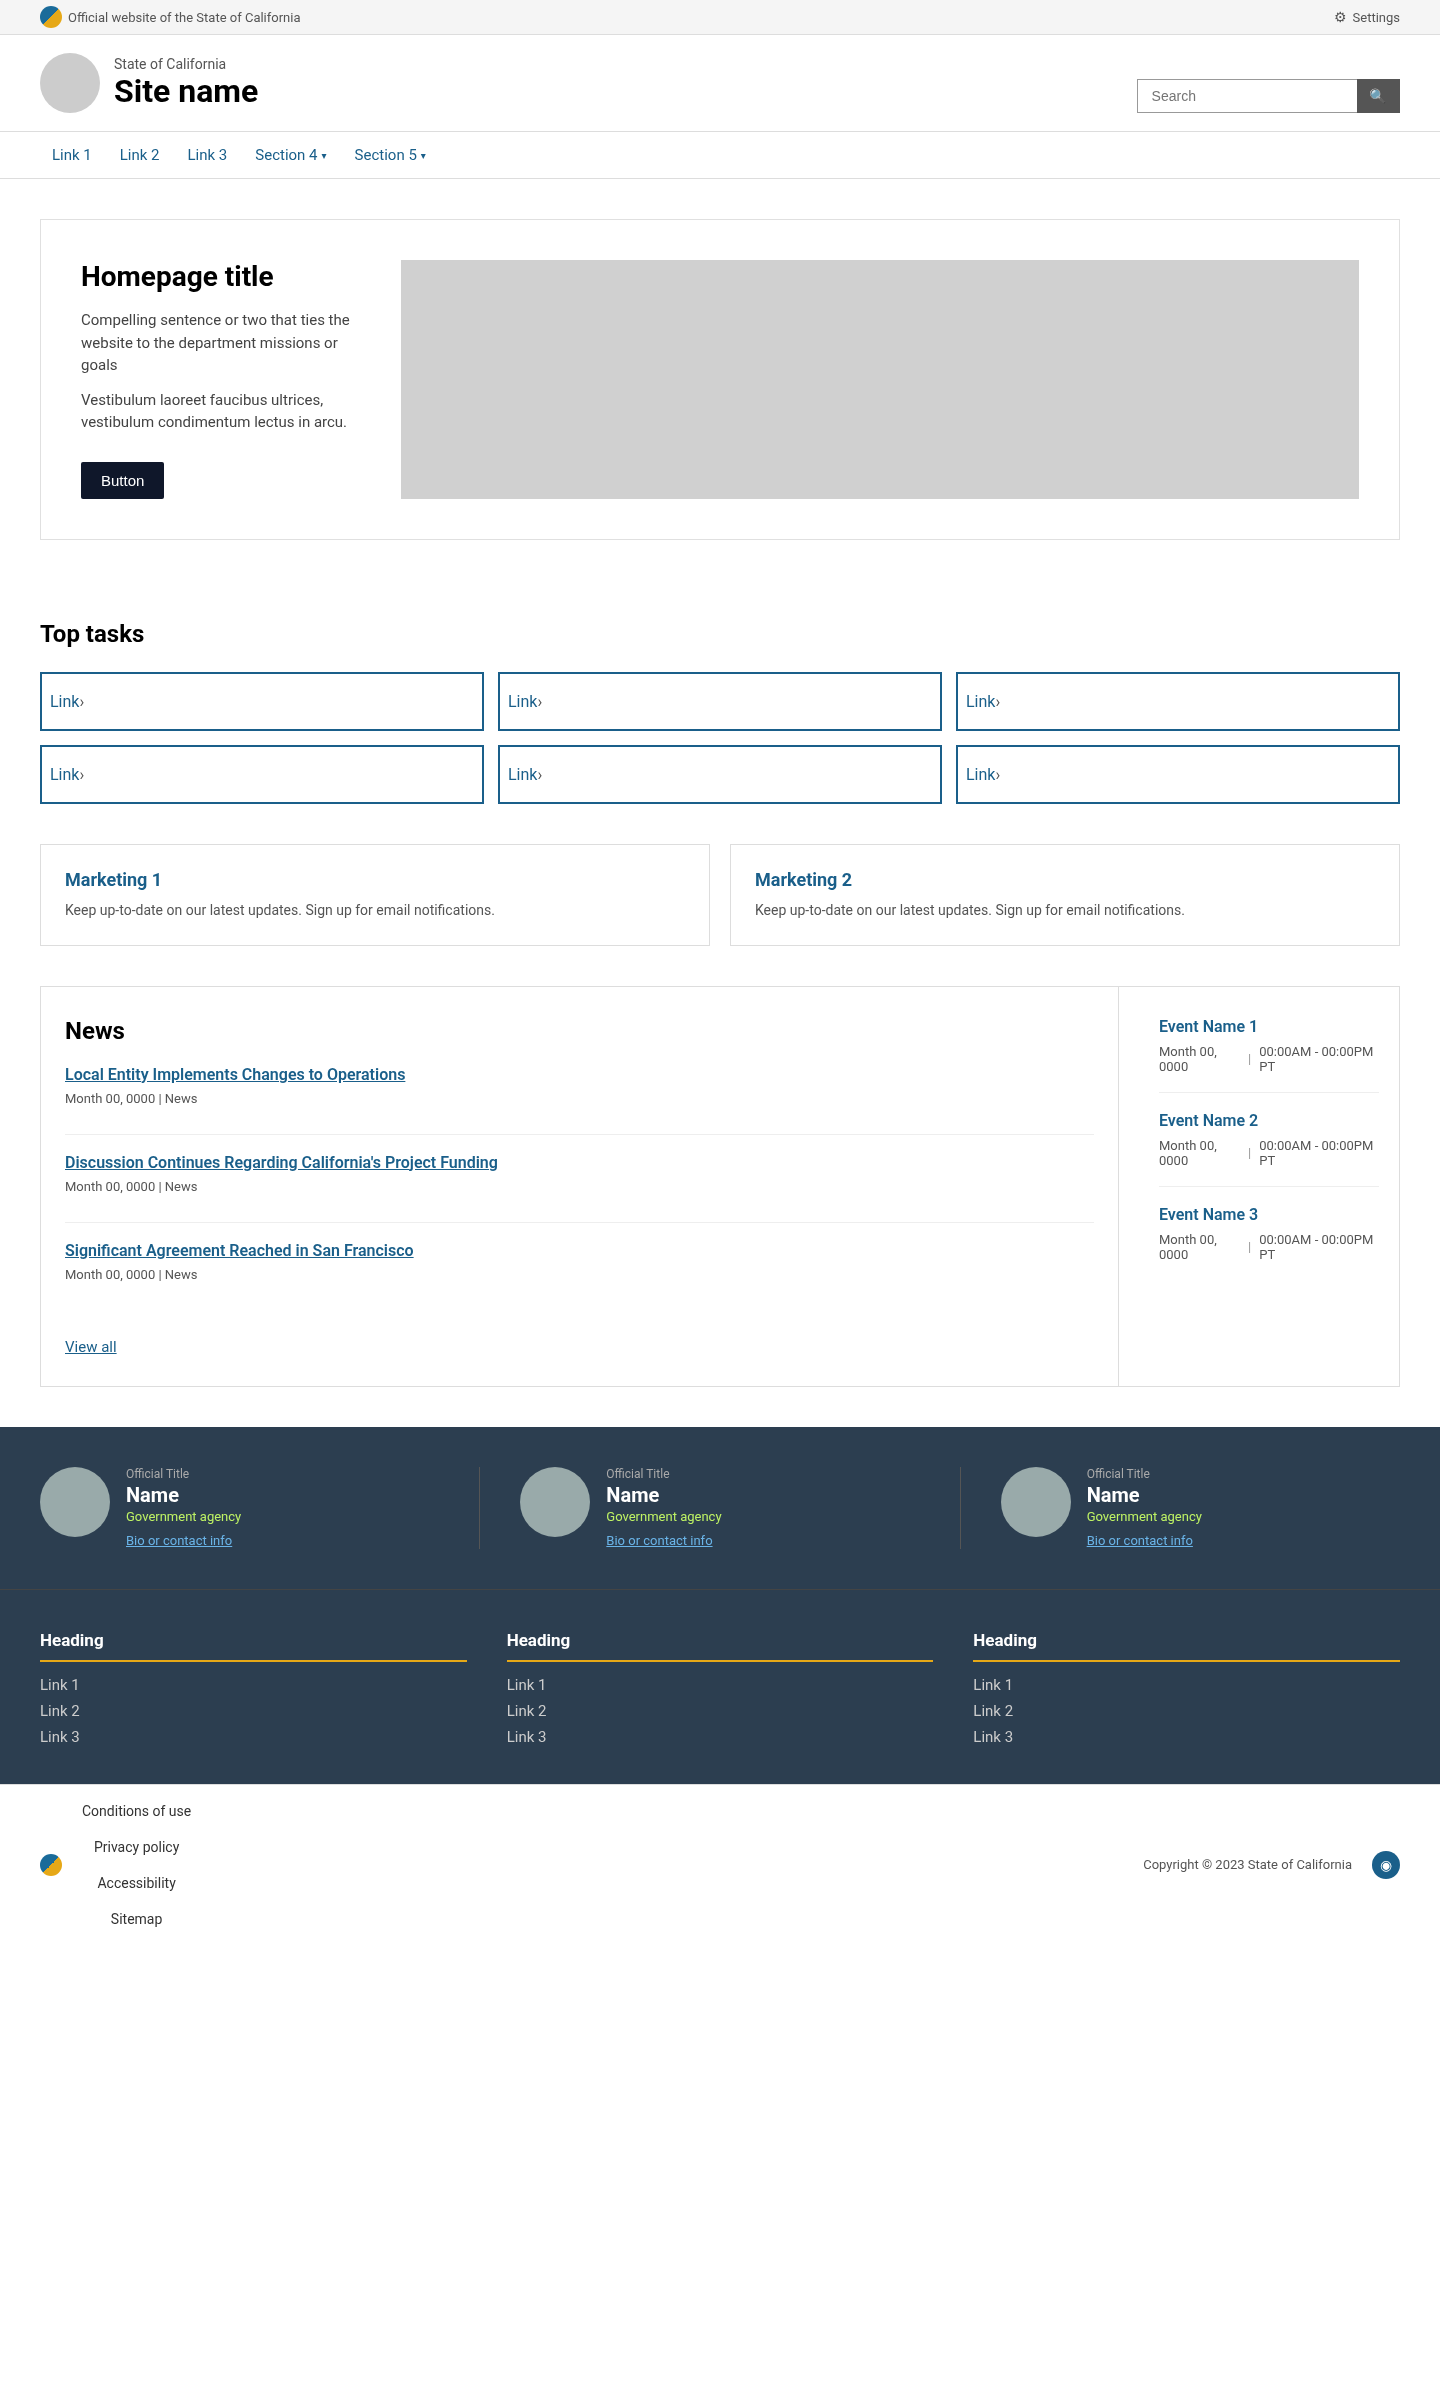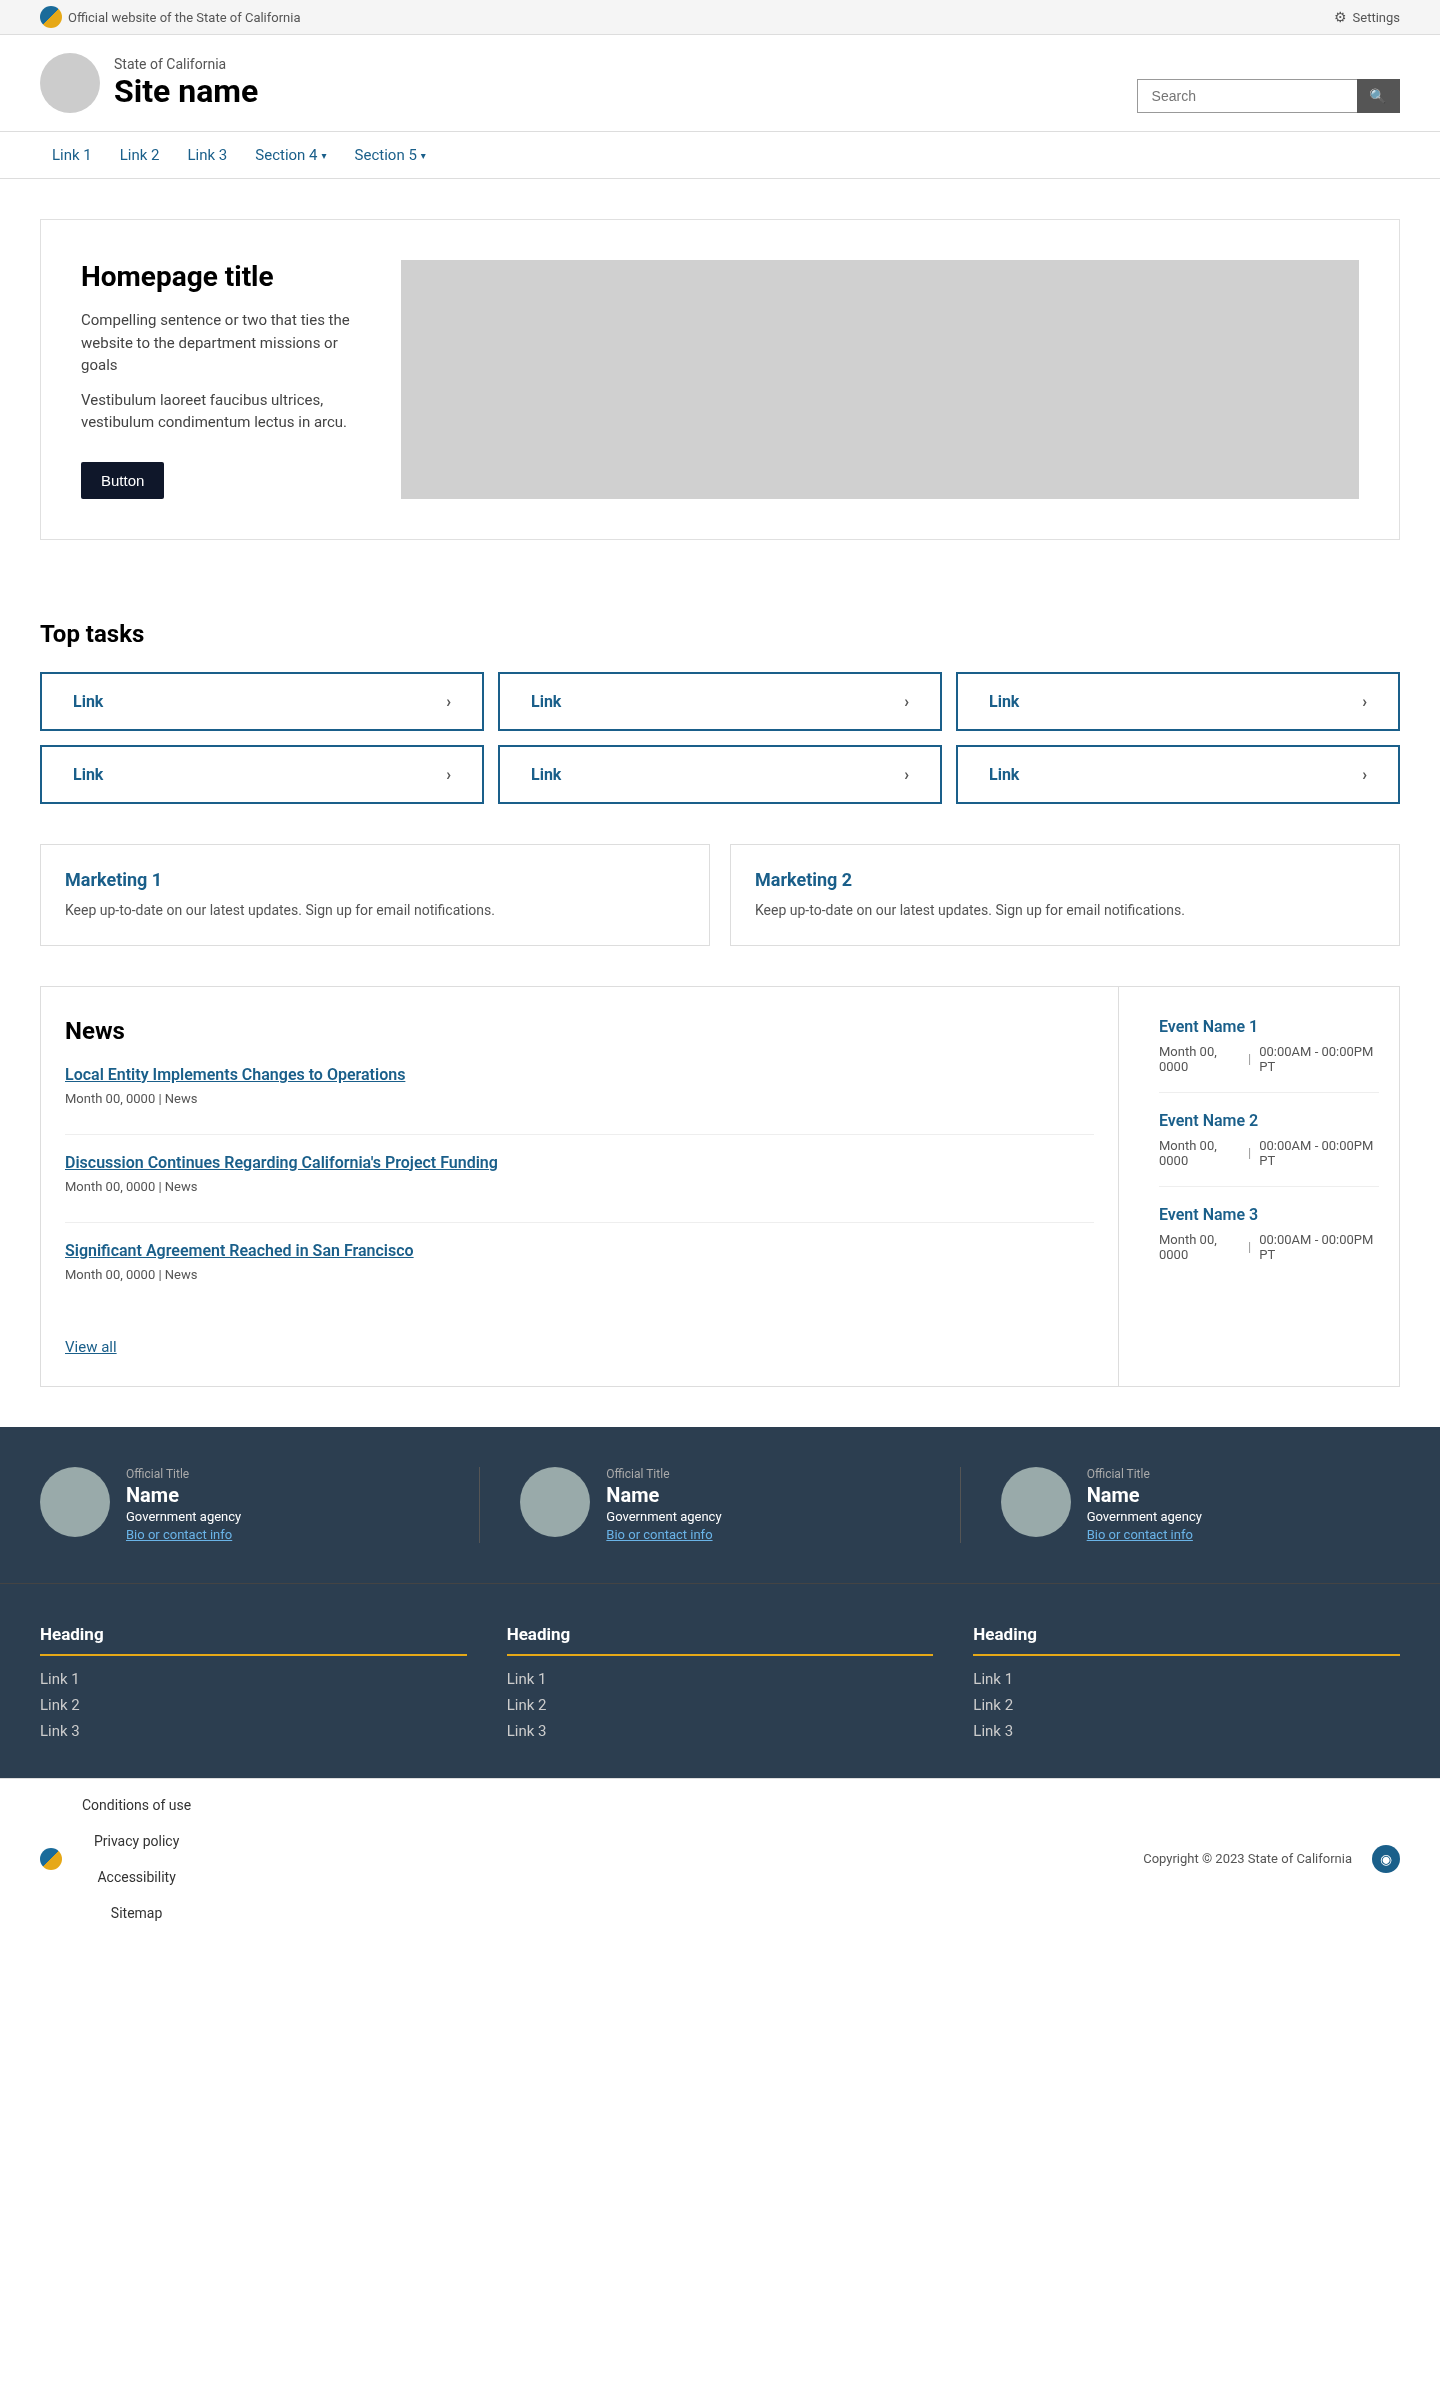--- a/index.html
+++ b/index.html
@@ -111,28 +111,27 @@
     
     .section { padding: 40px 40px; }
     .section-title { font-size: 24px; font-weight: 700; margin-bottom: 24px; color: #000; }
     .task-grid {
       display: grid;
       grid-template-columns: repeat(3, 1fr);
       gap: 14px;
     }
     .task-card {
       border: 2px solid #1a5f8a;
-      padding: 18px 31px;
+      padding: 18px 8px;
       display: flex;
       align-items: center;
-      justify-content: space-between;
       cursor: pointer;
       font-size: 16px;
       color: #1a5f8a;
-      font-weight: 700;
+      font-weight: 400;
     }
     .task-arrow { font-size: 16px; color: #555; }
 
     
     .marketing-grid {
       display: grid;
       grid-template-columns: 1fr 1fr;
       gap: 20px;
       margin: 0 40px 40px 40px;
     }
@@ -159,21 +158,21 @@
     .event-name { color: #1a5f8a; font-size: 16px; font-weight: 600; cursor: pointer; display: block; margin-bottom: 8px; }
     .event-meta { font-size: 13px; color: #555; display: flex; align-items: center; gap: 8px; }
     .event-divider { color: #999; }
 
     
     .leadership { background: #2c3e50; padding: 40px; display: flex; gap: 40px; }
     .leader-card { display: flex; align-items: flex-start; gap: 16px; flex: 1; }
     .leader-avatar { width: 70px; height: 70px; background: #9aa; border-radius: 50%; flex-shrink: 0; }
     .leader-info .official-title { font-size: 12px; color: #aaa; margin-bottom: 2px; }
     .leader-name { font-size: 20px; font-weight: 700; color: #fff; margin-bottom: 2px; }
-    .leader-agency { font-size: 13px; color: #ffffff; }
+    .leader-agency { font-size: 13px; color: #bef264; margin-bottom: 6px; }
     .leader-bio { color: #6ab4e8; font-size: 13px; text-decoration: underline; cursor: pointer; }
     .leader-separator { border-left: 1px solid #555; }
 
     
     .footer-nav { background: #2c3e50; border-top: 1px solid #444; padding: 40px 40px 30px 40px; display: grid; grid-template-columns: repeat(3, 1fr); gap: 40px; }
     .footer-col-heading { font-size: 17px; font-weight: 700; color: #fff; border-bottom: 2px solid #e6a817; padding-bottom: 10px; margin-bottom: 14px; }
     .footer-link { display: block; color: #ccc; font-size: 15px; margin-bottom: 8px; text-decoration: none; cursor: pointer; }
 
     
     .bottom-footer { background: #fff; border-top: 1px solid #ddd; padding: 18px 40px; display: flex; align-items: center; justify-content: space-between; }

